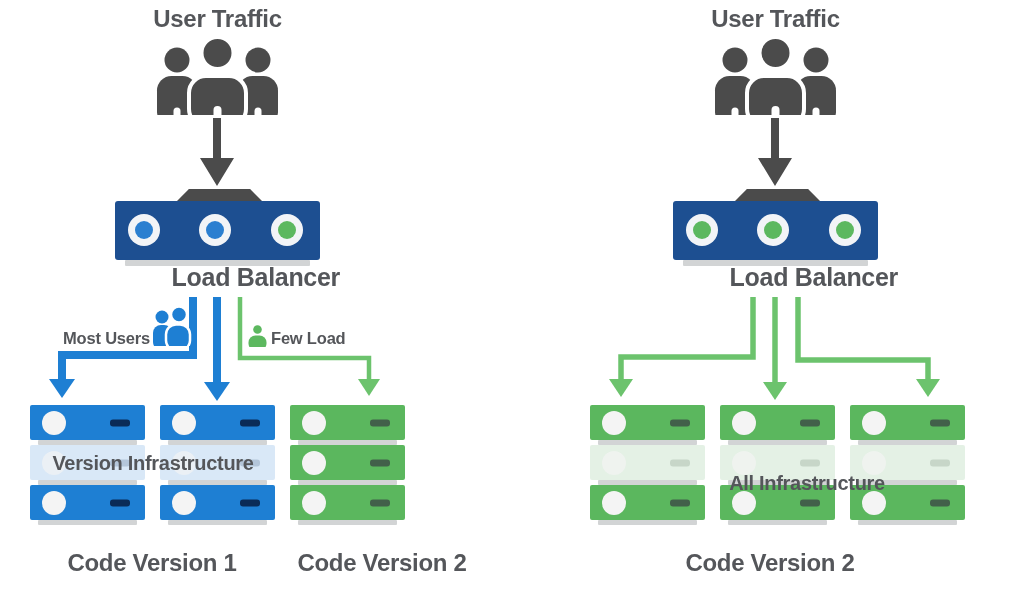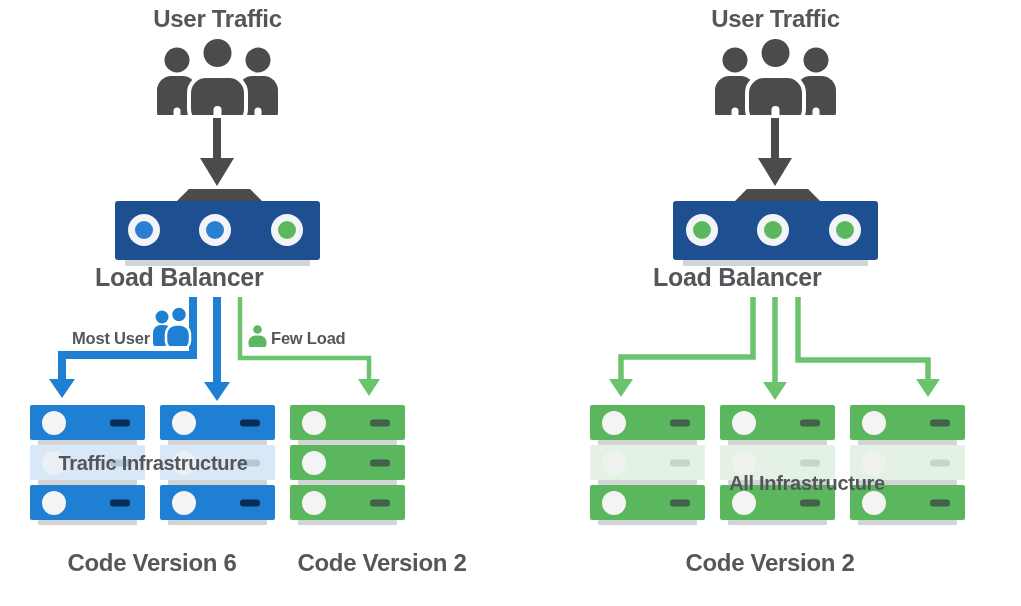--- a/index.html
+++ b/index.html
@@ -5,21 +5,21 @@
   html,body{margin:0;padding:0;background:#ffffff;}
   .canvas{
     position:relative;width:1021px;height:606px;background:#ffffff;overflow:hidden;
     font-family:"Liberation Sans", sans-serif;
   }
   .title{
     position:absolute;text-align:center;font-size:24px;font-weight:700;color:#54565a;
     letter-spacing:-0.3px;
   }
   .lb-label{
-    position:absolute;text-align:left;font-size:25px;font-weight:700;color:#54565a;
+    position:absolute;text-align:right;font-size:25px;font-weight:700;color:#54565a;
     letter-spacing:-0.3px;z-index:4;
   }
   .version-label{
     position:absolute;text-align:center;font-size:24px;font-weight:700;color:#54565a;
     letter-spacing:-0.3px;
   }
   .small-label{
     position:absolute;font-size:16.5px;font-weight:700;color:#54565a;z-index:3;
     letter-spacing:-0.2px;
   }
@@ -130,21 +130,21 @@
           <span class="dot" style="background: rgb(43, 127, 208);"></span>
         </span>
       <span class="port" style="left:156px">
           <span class="dot" style="background: rgb(92, 184, 95);"></span>
         </span>
     </div>
     <div class="lb-shadow" style="left:125px;top:260px;width:185px"></div>
 
     <div class="lb-label" style="left:95px;top:263px;width:245px">Load Balancer</div>
 
-    <div class="small-label right-al" style="left:30px;top:329px;width:120px">Most User</div>
+    <div class="small-label right-al" style="left:30px;top:329px;width:120px">Most Users</div>
 
     <div class="icon-box" style="left:152px;top:306px;width:42px;height:40px">
       <svg width="42" height="40" viewBox="0 0 42 40">
         <g fill="#1e7fd3">
           <circle cx="10" cy="11" r="6.5"></circle>
           <rect x="1" y="19" width="19" height="25" rx="8"></rect>
           <circle cx="27" cy="8.5" r="8" stroke="#fff" stroke-width="2.5"></circle>
           <rect x="14" y="18.5" width="24" height="26" rx="10" stroke="#fff" stroke-width="2.5"></rect>
         </g>
       </svg>
@@ -206,23 +206,23 @@
           <span class="dash" style="background: rgb(66, 96, 74);"></span>
         </div>
         <div class="srv-shadow"></div>
         <div class="server" style="background: rgb(91, 183, 94);">
           <span class="led"></span>
           <span class="dash" style="background: rgb(66, 96, 74);"></span>
         </div>
         <div class="srv-shadow"></div>
       </div>
 
-    <div class="infra-label" style="left:33px;top:452px;width:240px">Traffic Infrastructure</div>
-
-    <div class="version-label" style="left:42px;top:549px;width:220px">Code Version 6</div>
+    <div class="infra-label" style="left:33px;top:452px;width:240px">Version Infrastructure</div>
+
+    <div class="version-label" style="left:42px;top:549px;width:220px">Code Version 1</div>
     <div class="version-label" style="left:272px;top:549px;width:220px">Code Version 2</div>
   </section>
 
   <section>
 
     <div class="title" style="left:673px;top:5px;width:205px">User Traffic</div>
 
     <div class="icon-box" style="left:708px;top:35px;width:135px;height:80px">
       <svg width="135" height="80" viewBox="0 0 135 80">
         <g fill="#4b4b4b">

